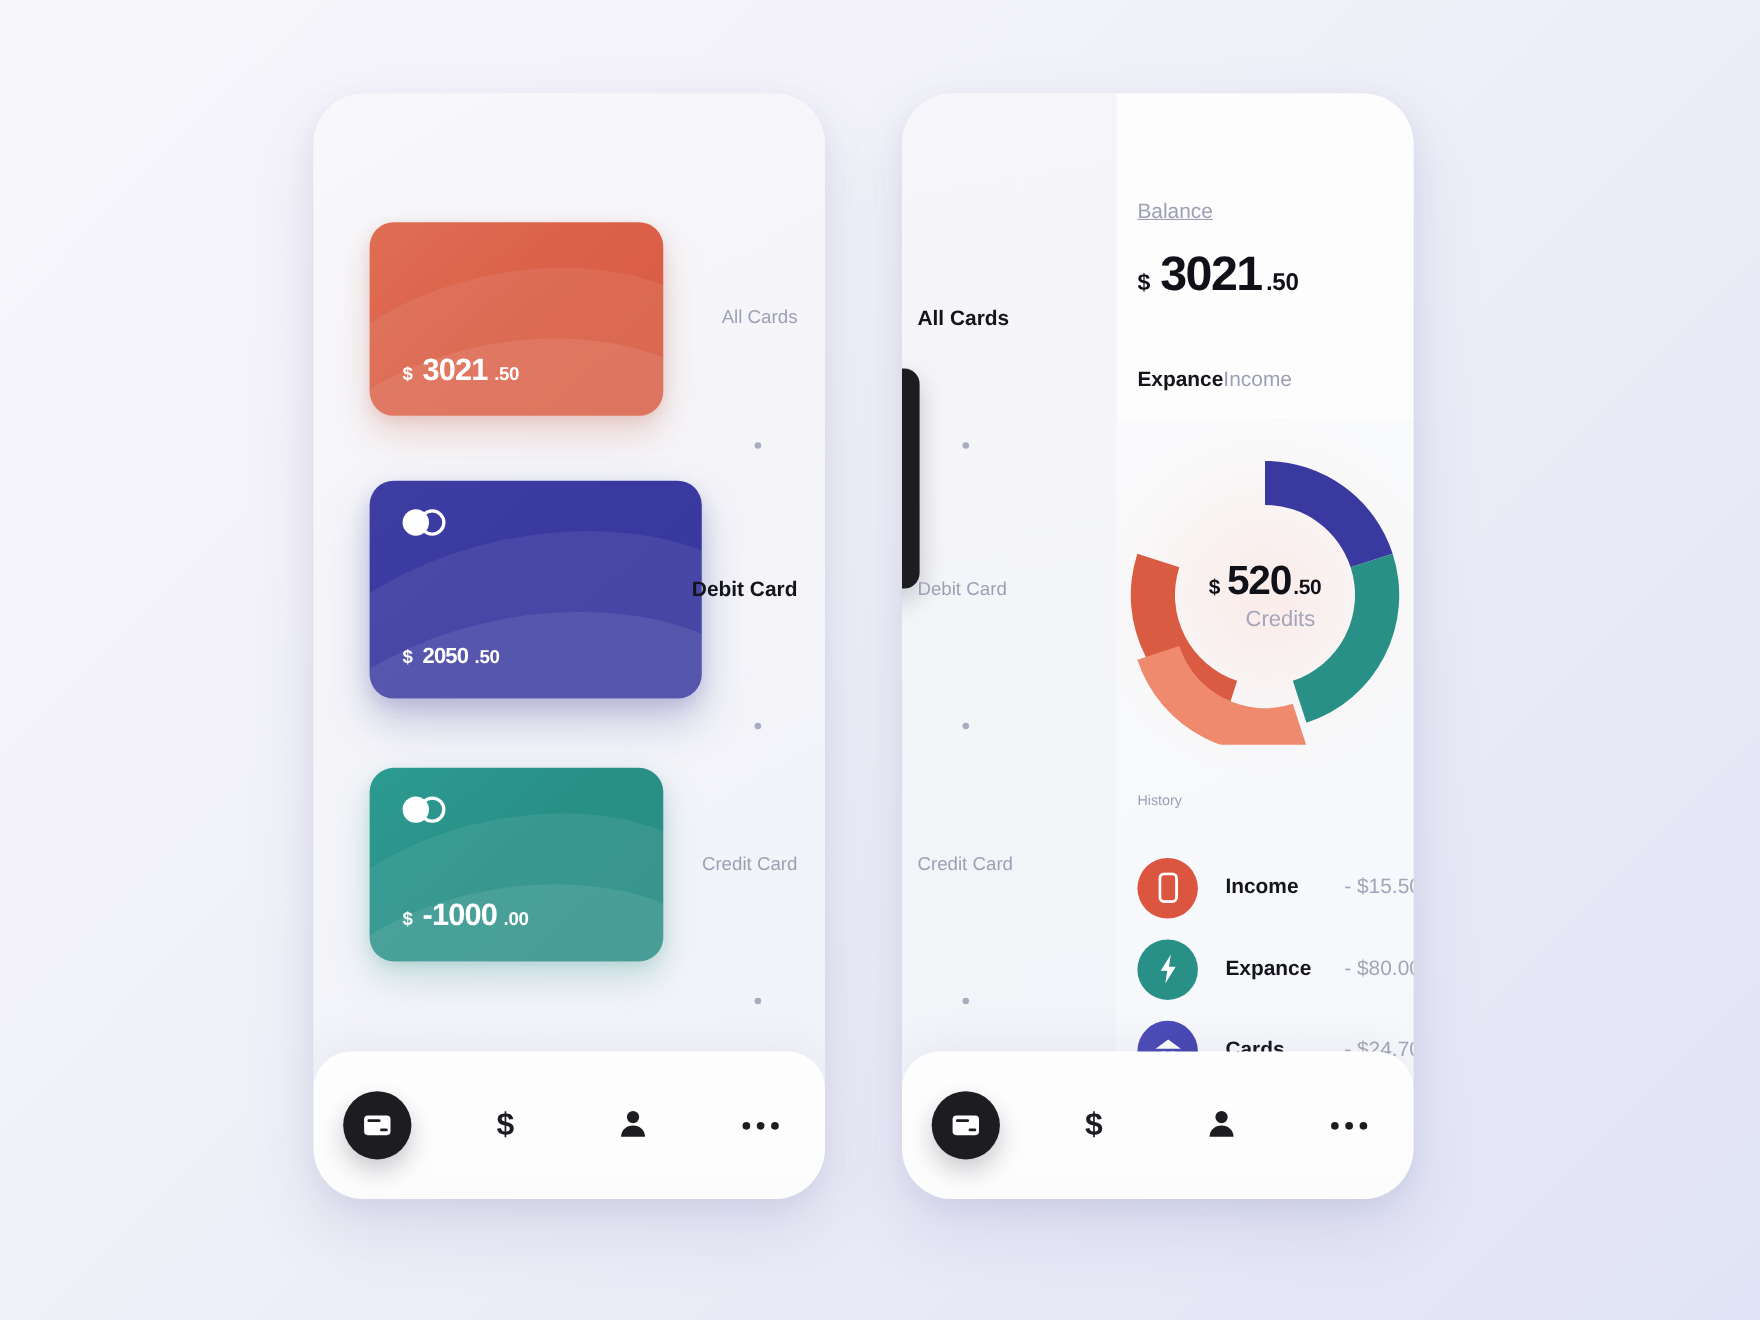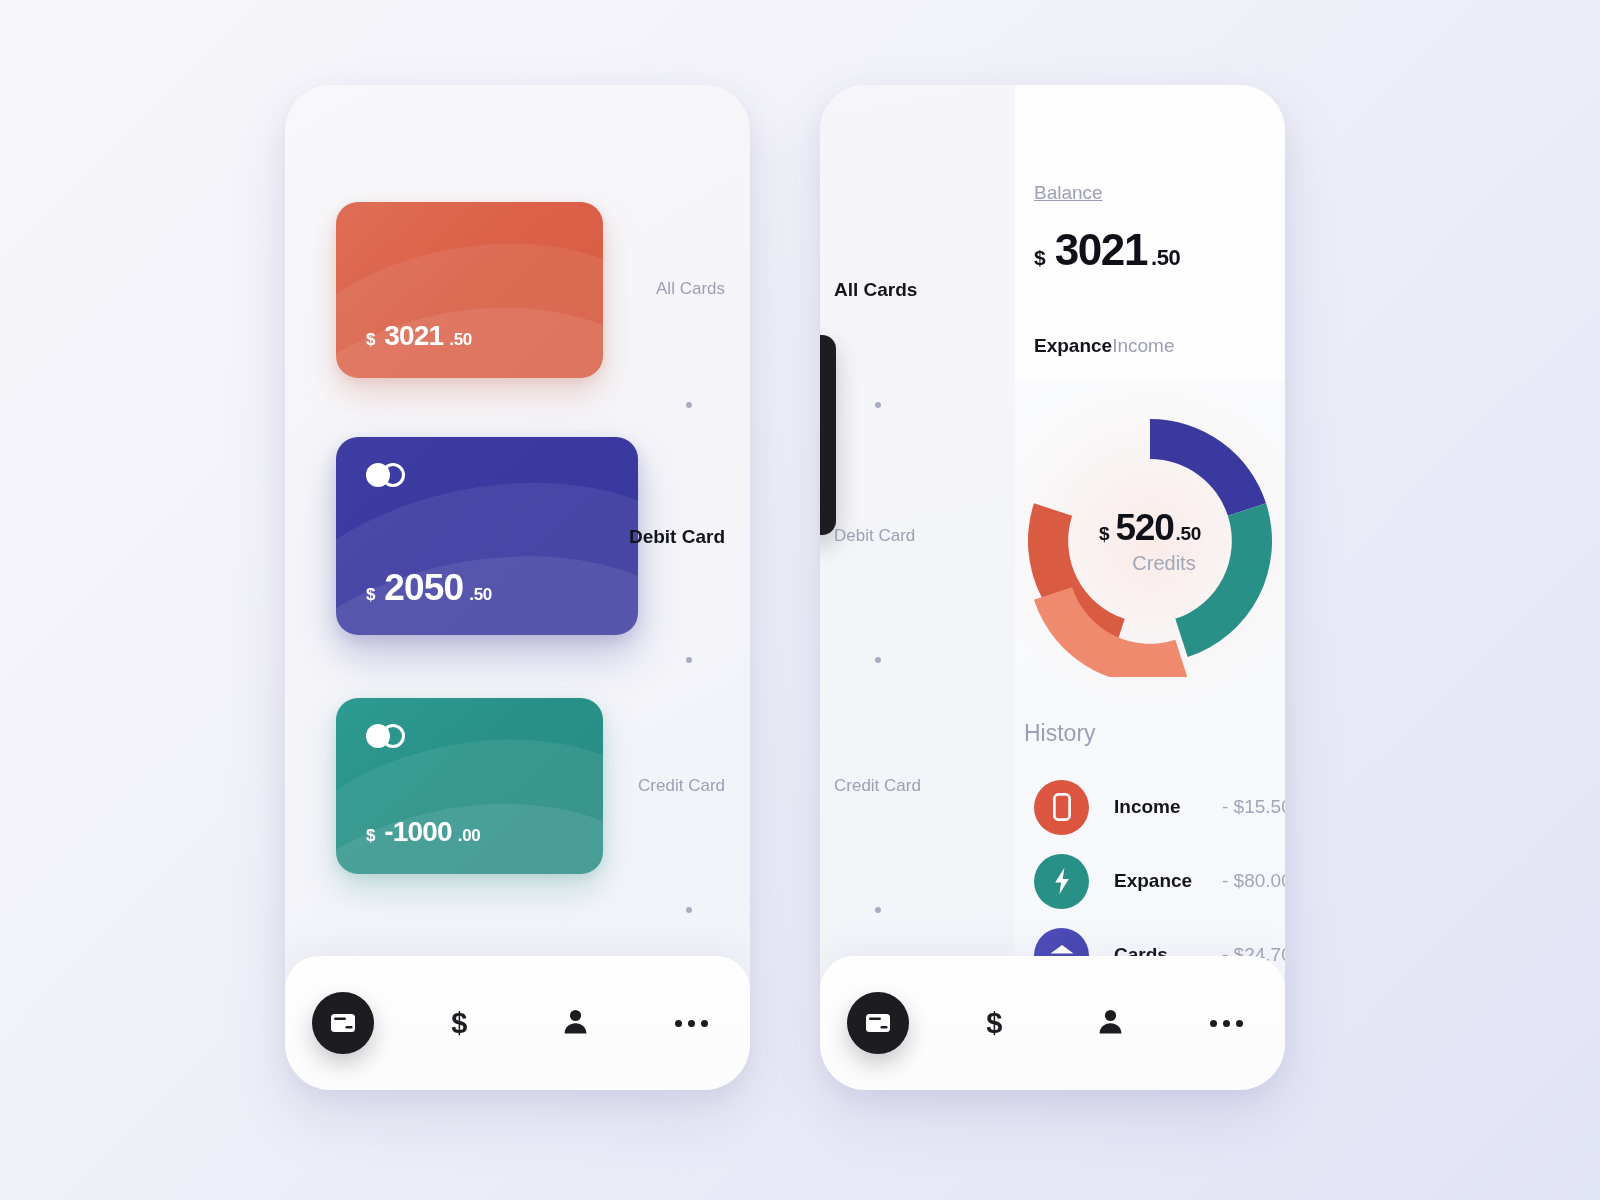--- a/index.html
+++ b/index.html
@@ -118,21 +118,21 @@
     left: 51px; top: 117px;
     background: linear-gradient(138deg, #DF6E55 0%, #DB6148 45%, #D85B42 100%);
     box-shadow: 0 16px 34px rgba(200,90,66,0.22), 0 4px 12px rgba(160,80,60,0.12);
   }
   .card-2 {
     left: 51px; top: 352px;
     width: 302px; height: 198px;
     background: linear-gradient(138deg, #3E3DA2 0%, #3A39A0 45%, #39389E 100%);
     box-shadow: 0 20px 40px rgba(60,60,150,0.26), 0 6px 16px rgba(60,60,150,0.14);
   }
-  .card-2 .card-amount .main { font-size: 37px; margin-top: 12px; }
+  .card-2 .card-amount .main { font-size: 20px; margin-top: 12px; }
   .card-3 {
     left: 51px; top: 613px;
     background: linear-gradient(138deg, #2C9B91 0%, #299088 45%, #278C84 100%);
     box-shadow: 0 16px 34px rgba(40,140,130,0.22), 0 4px 12px rgba(40,130,120,0.12);
   }
 
   
   .side-labels {
     position: absolute;
     top: 0; right: 0;
@@ -278,22 +278,22 @@
   .donut-amount .cents { font-size: 19px; font-weight: 700; letter-spacing: -0.3px; margin-left: -4px; }
   .donut-sub {
     font-size: 20px;
     color: #A3A5B8;
     margin-left: 28px;
   }
 
   
   .lbl-history {
     position: absolute;
-    left: 9px; top: 635px;
-    font-size: 23px;
+    left: 19px; top: 635px;
+    font-size: 13px;
     color: #9D9FB4;
   }
   .history-list {
     position: absolute;
     left: 19px; right: 0; top: 685px;
   }
   .history-row {
     display: flex;
     align-items: center;
     height: 74px;

